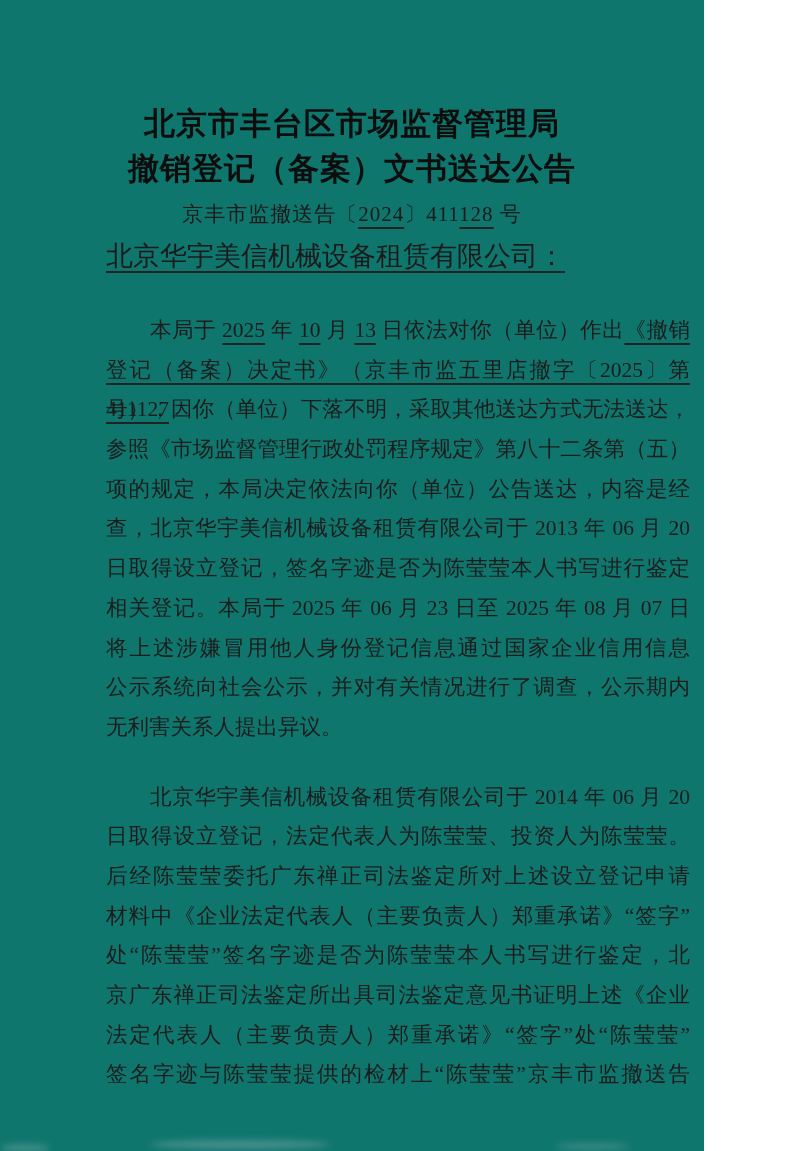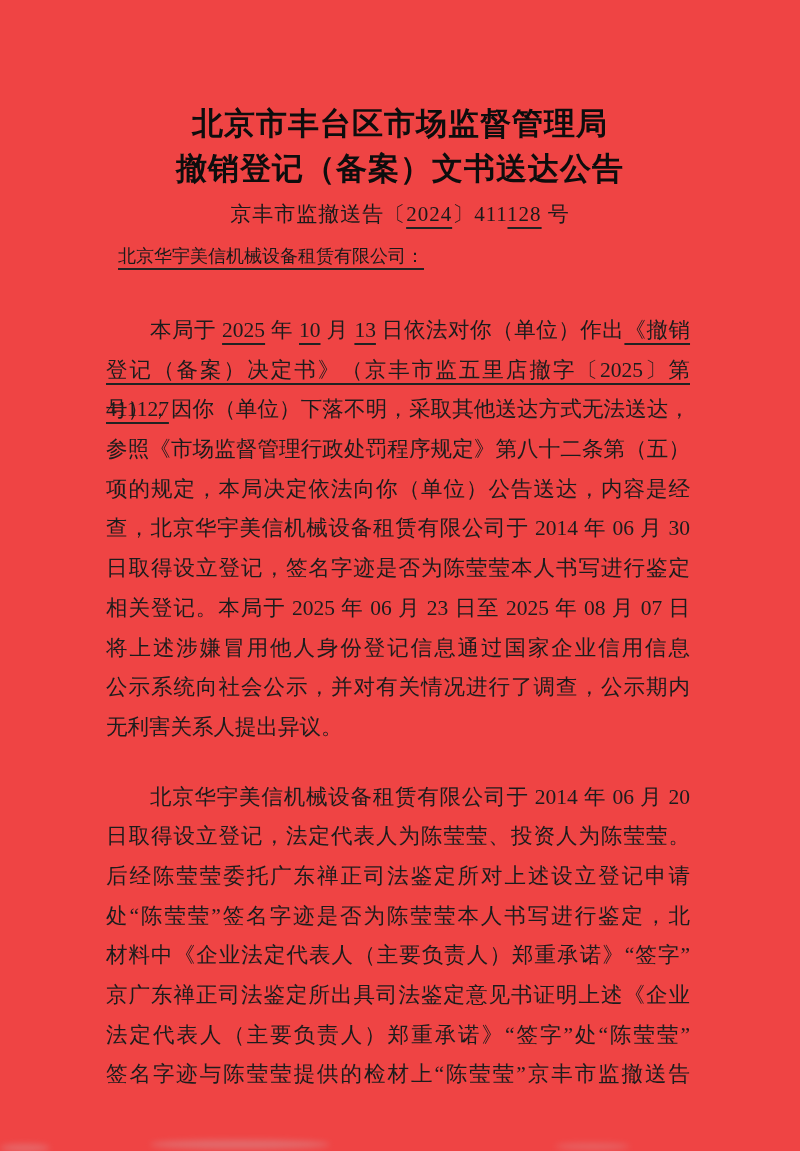--- a/index.html
+++ b/index.html
@@ -2,23 +2,23 @@
 <html><head>
 <meta charset="utf-8">
 <style>
   html, body {
     margin: 0;
     padding: 0;
     background: #ffffff;
   }
   .page {
     position: relative;
-    width: 800px;
+    width: 704px;
     height: 1151px;
-    background: #ef4444;
+    background: #0f766e;
     overflow: hidden;
     font-family: "Liberation Serif", "DejaVu Serif", serif;
     color: #1c1c1c;
   }
   .center-abs {
     position: absolute;
     left: 0;
     right: 0;
     text-align: center;
   }
@@ -37,24 +37,23 @@
     top: 199px;
     font-size: 21px;
     line-height: 30px;
     color: #1a1a1a;
     letter-spacing: 1px;
   }
   .addressee {
     position: absolute;
     top: 240px;
     left: 106px;
-    font-size: 18px;
+    font-size: 27px;
     line-height: 32px;
     color: #1a1a1a;
-    margin-left: 12px;
   }
   .body-block {
     position: absolute;
     top: 281px;
     left: 106px;
     width: 584px;
   }
   .line {
     height: 39.7px;
     line-height: 39.7px;
@@ -104,31 +103,31 @@
   <div class="docnum center-abs" id="docnum"><span class="seg">京丰市监撤送告〔</span><span class="seg u">2024</span><span class="seg">〕411</span><span class="seg u">128</span><span class="seg"> 号</span></div>
 
   <div class="addressee" id="addressee"><span class="seg u">北京华宇美信机械设备租赁有限公司：</span></div>
 
   <div class="body-block" id="body-lines">
       <div class="line just indent"><span class="seg">本局于 </span><span class="seg u">2025</span><span class="seg"> 年 </span><span class="seg u">10</span><span class="seg"> 月 </span><span class="seg u">13</span><span class="seg"> 日依法对你（单位）作出</span><span class="seg u">《撤销</span></div>
       <div class="line just"><span class="seg u">登记（备案）决定书》（京丰市监五里店撤字〔2025〕第 411127</span></div>
       <div class="line just"><span class="seg u">号）</span><span class="seg">，因你（单位）下落不明，采取其他送达方式无法送达，</span></div>
       <div class="line just"><span class="seg">参照《市场监督管理行政处罚程序规定》第八十二条第（五）</span></div>
       <div class="line just"><span class="seg">项的规定，本局决定依法向你（单位）公告送达，内容是经</span></div>
-      <div class="line just"><span class="seg">查，北京华宇美信机械设备租赁有限公司于 2014 年 06 月 30</span></div>
+      <div class="line just"><span class="seg">查，北京华宇美信机械设备租赁有限公司于 2013 年 06 月 20</span></div>
       <div class="line just"><span class="seg">日取得设立登记，签名字迹是否为陈莹莹本人书写进行鉴定</span></div>
       <div class="line just"><span class="seg">相关登记。本局于 2025 年 06 月 23 日至 2025 年 08 月 07 日</span></div>
       <div class="line just"><span class="seg">将上述涉嫌冒用他人身份登记信息通过国家企业信用信息</span></div>
       <div class="line just"><span class="seg">公示系统向社会公示，并对有关情况进行了调查，公示期内</span></div>
       <div class="line"><span class="seg">无利害关系人提出异议。</span></div>
       <div class="line just indent"><span class="seg">北京华宇美信机械设备租赁有限公司于 2014 年 06 月 20</span></div>
       <div class="line just"><span class="seg">日取得设立登记，法定代表人为陈莹莹、投资人为陈莹莹。</span></div>
       <div class="line just"><span class="seg">后经陈莹莹委托广东禅正司法鉴定所对上述设立登记申请</span></div>
+      <div class="line just"><span class="seg">材料中《企业法定代表人（主要负责人）郑重承诺》“签字”</span></div>
       <div class="line just"><span class="seg">处“陈莹莹”签名字迹是否为陈莹莹本人书写进行鉴定，北</span></div>
-      <div class="line just"><span class="seg">材料中《企业法定代表人（主要负责人）郑重承诺》“签字”</span></div>
       <div class="line just"><span class="seg">京广东禅正司法鉴定所出具司法鉴定意见书证明上述《企业</span></div>
       <div class="line just"><span class="seg">法定代表人（主要负责人）郑重承诺》“签字”处“陈莹莹”</span></div>
       <div class="line just"><span class="seg">签名字迹与陈莹莹提供的检材上“陈莹莹”京丰市监撤送告</span></div>
     </div>
 
   <div class="smudge smudge-1"></div>
   <div class="smudge smudge-2"></div>
   <div class="smudge smudge-3"></div>
 
 </div>

